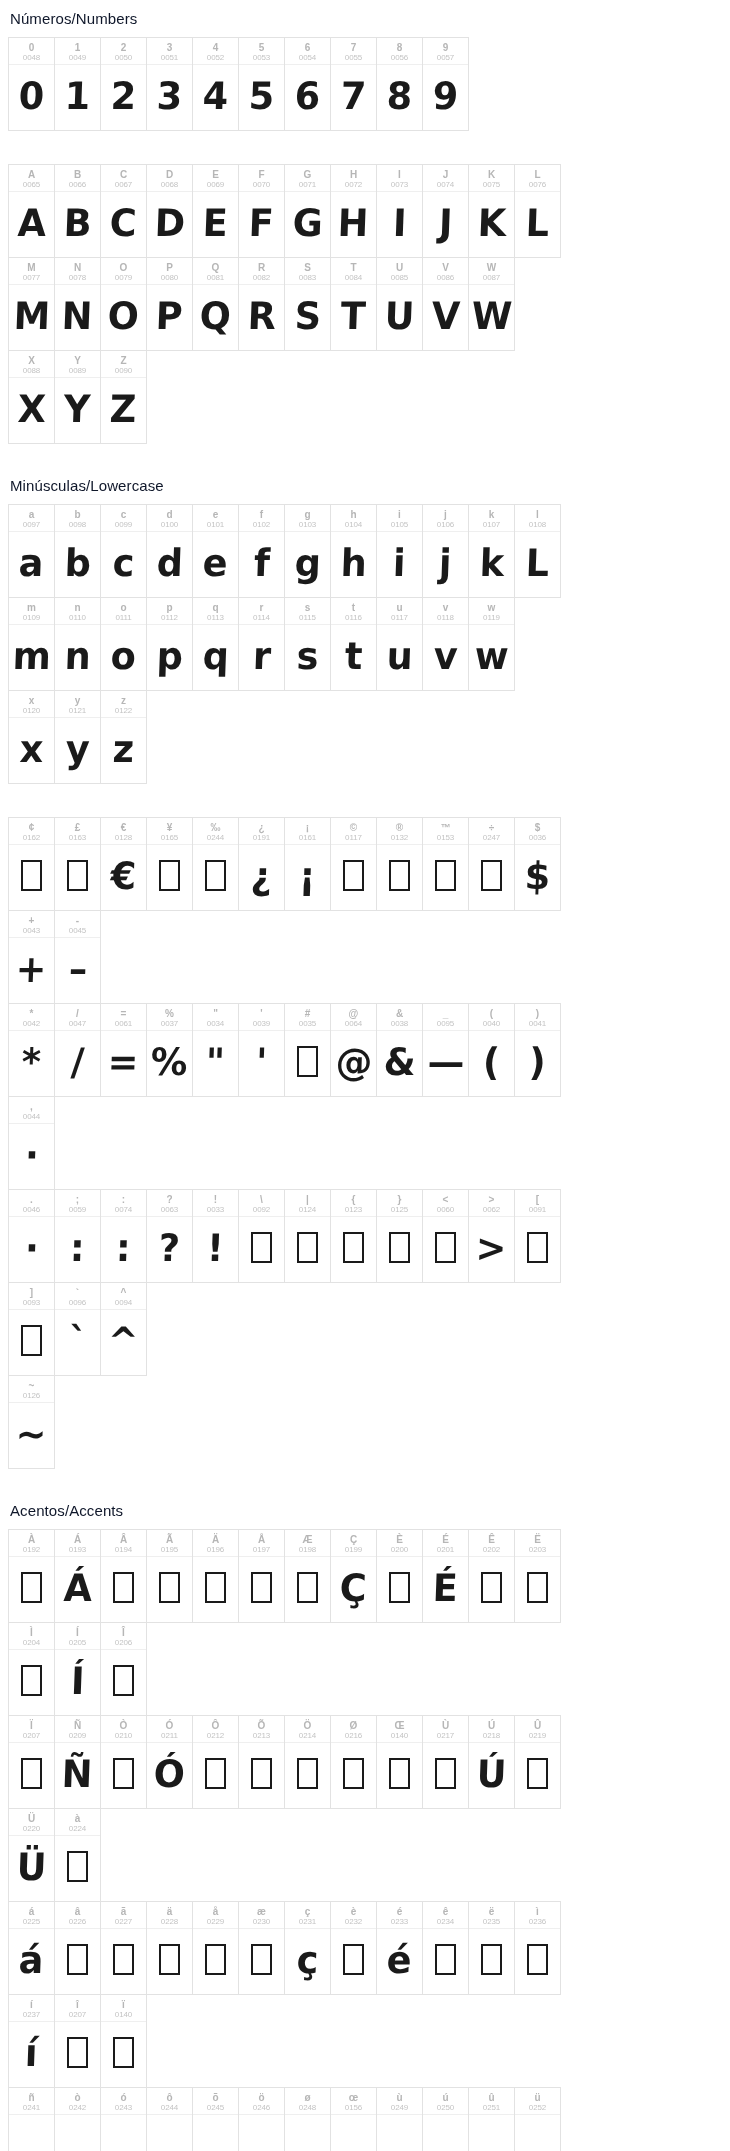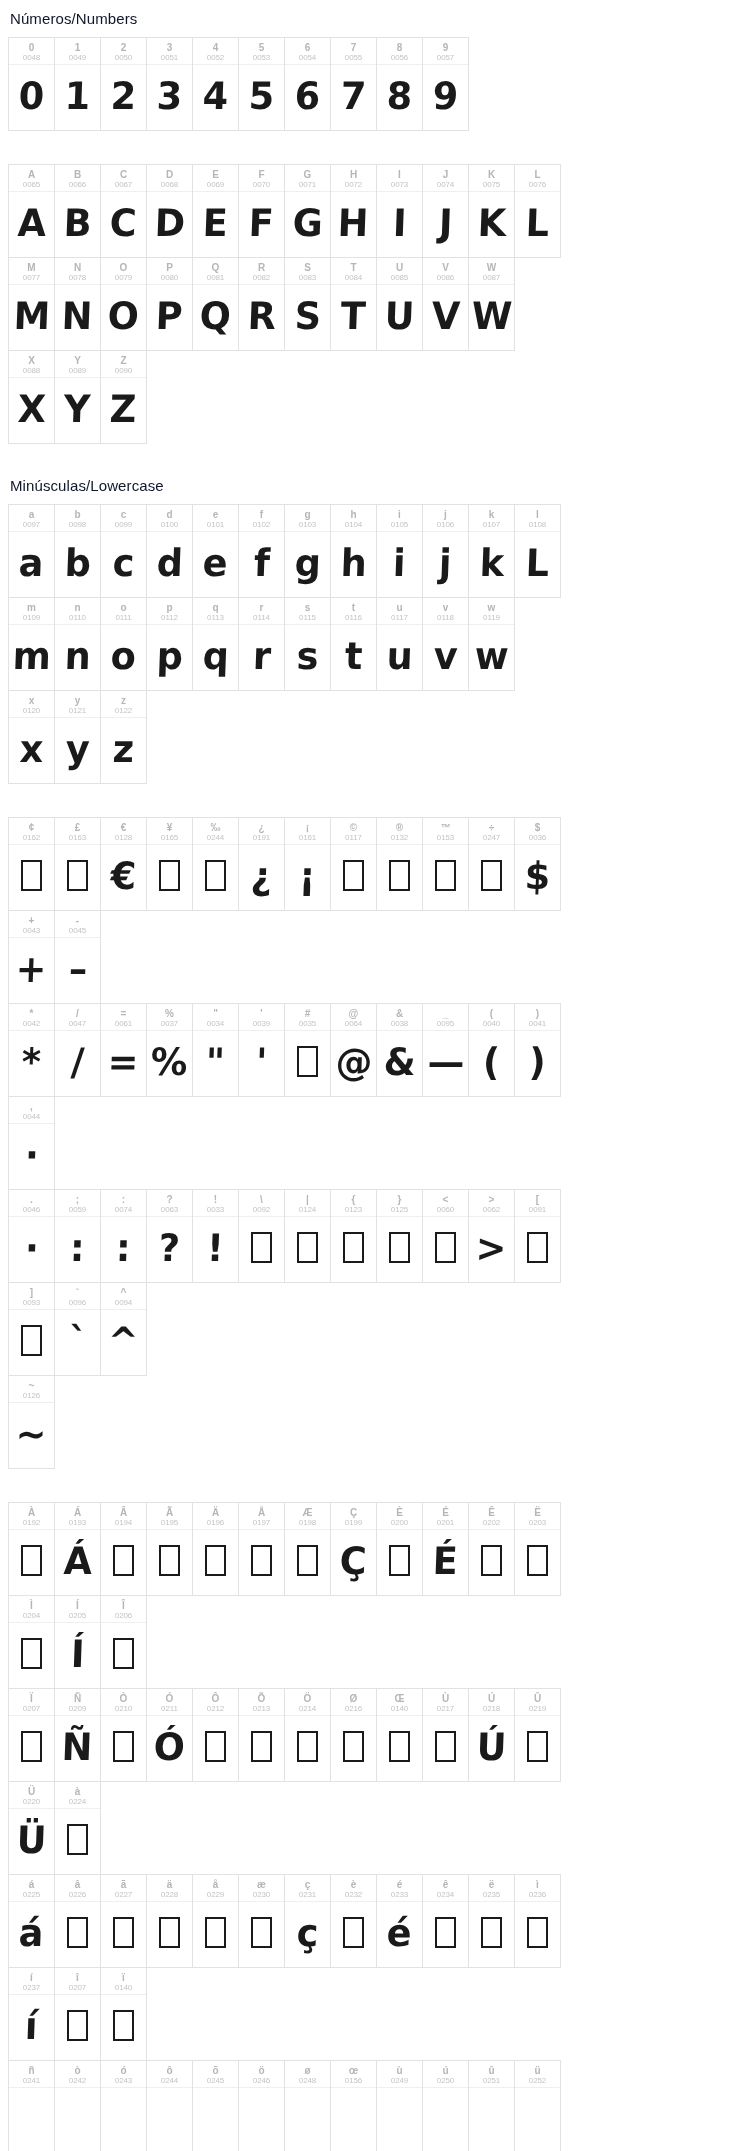--- a/index.html
+++ b/index.html
@@ -1035,20 +1035,21 @@
               <div class="ch">~</div>
               <div class="code">0126</div>
             </div>
             <div class="glyph">
               <span>~</span>
             </div>
           </div>
         </div>
       </div>
       <div class="section">
+        <div class="section-title">Acentos/Accents</div>
         <div class="grid">
           <div class="cell">
             <div class="meta">
               <div class="ch">À</div>
               <div class="code">0192</div>
             </div>
             <div class="glyph tofu"></div>
           </div>
           <div class="cell">
             <div class="meta">

